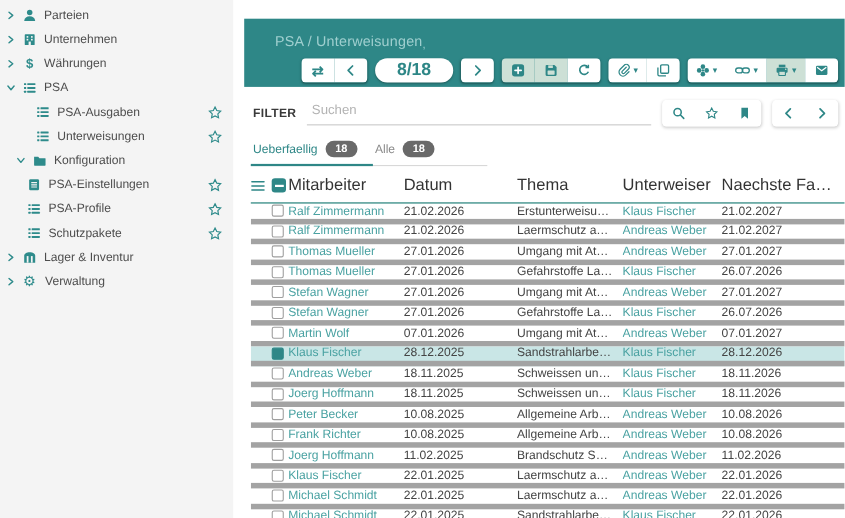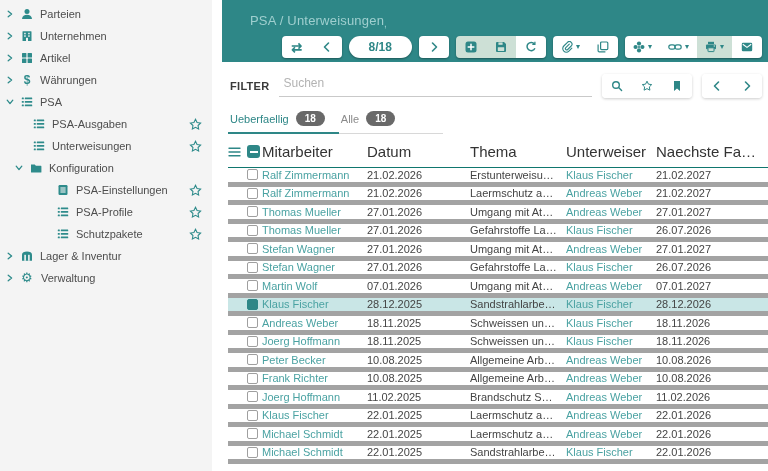--- a/index.html
+++ b/index.html
@@ -9,34 +9,34 @@
 
   
   .sidebar { width:212px; background:#f4f4f4; padding-top:3px; flex-shrink:0; }
   .srow { height:22px; display:flex; align-items:center; gap:7px; font-size:11px; color:#4d4d4d; padding-left:6px; cursor:default; }
   .exp { width:8px; height:8px; color:#2e8b8b; flex-shrink:0; }
   .i { width:12px; height:12px; fill:#2e8b8b; flex-shrink:0; }
   .dollar { color:#2e8b8b; font-weight:bold; font-size:12px; width:12px; text-align:center; }
   .gear { color:#2e8b8b; font-size:13px; width:13px; line-height:12px; }
   .lvl1 { padding-left:33px; }
   .lvl1k { padding-left:15px; }
-  .lvl2 { padding-left:25px;margin-left:32px; }
+  .lvl2 { padding-left:25px; }
   .sstar { margin-left:auto; margin-right:10px; width:13px; height:13px; color:#2e8b8b; flex-shrink:0; }
 
   
-  .main { flex:1; display:flex; flex-direction:column; margin-left:10px; min-width:0; }
+  .main { flex:1; display:flex; flex-direction:column; margin-left:10px; min-width:0;margin-top:17px; }
   .teal { position:relative; height:62px; background:#2e8787; flex-shrink:0; }
   .title { position:absolute; top:13px; left:28px; color:#9fcfcf; font-size:13px; letter-spacing:.2px; }
   .caret-mark { font-size:10px; vertical-align:-2px; }
   .toolbar { position:absolute; right:6px; bottom:4px; display:flex; align-items:center; gap:7px; }
   .grp { display:flex; border-radius:4px; overflow:hidden; box-shadow:0 1px 2px rgba(0,0,0,.35); flex-shrink:0; }
   .tbtn { height:22px; min-width:30px; padding:0 8px; background:#fff; border:none; display:flex; align-items:center; justify-content:center; gap:3px; color:#2e8787; cursor:pointer; }
   .tbtn.hl { background:#cde0d6; }
   .ic { width:12px; height:12px; display:block; }
-  .pill { height:22px; background:#fff; border-radius:11px; padding:0 20px; display:flex; align-items:center; font-size:12px; font-weight:bold; color:#2e8787; box-shadow:0 1px 2px rgba(0,0,0,.35); }
+  .pill { height:22px; background:#fff; border-radius:11px; padding:0 20px; display:flex; align-items:center; font-size:16px; font-weight:bold; color:#2e8787; box-shadow:0 1px 2px rgba(0,0,0,.35); }
   .caret { font-size:8px; line-height:1; color:#2e8787; }
   .swap { font-size:13px; font-weight:bold; line-height:1; }
 
   .content { flex:1; background:#fff; padding-left:6px; overflow:hidden; display:flex; flex-direction:column; min-height:0; }
   .filter-row { display:flex; align-items:center; gap:10px; padding:12px 6px 0 2px; flex-shrink:0; }
   .flabel { font-size:11px; font-weight:bold; color:#3a3a3a; letter-spacing:.3px; }
   .finput { flex:1; min-width:0; border:none; border-bottom:1px solid #c9c9c9; background:none; outline:none; font-size:12px; padding:0 4px 6px; color:#444; }
   .finput::placeholder { color:#b3b3b3; }
   .fgrp { box-shadow:0 1px 3px rgba(0,0,0,.2); }
   .fgrp .tbtn { height:24px; }
@@ -89,32 +89,20 @@
             <rect x="3.2" y="2.8" width="1.5" height="1.5"></rect>
             <rect x="7.2" y="2.8" width="1.5" height="1.5"></rect>
             <rect x="3.2" y="5.3" width="1.5" height="1.5"></rect>
             <rect x="7.2" y="5.3" width="1.5" height="1.5"></rect>
             <rect x="5" y="7.8" width="2" height="3.2"></rect>
           </g>
         </svg>
       <span>Unternehmen</span>
     </div>
 
-    <div class="srow">
-      <svg class="exp" viewBox="0 0 8 8">
-          <path d="M2.2 1.2L5.6 4 2.2 6.8" fill="none" stroke="currentColor" stroke-width="1.3" stroke-linecap="round" stroke-linejoin="round"></path>
-        </svg>
-      <svg class="i" viewBox="0 0 12 12">
-          <rect x="1" y="1" width="4.4" height="4.4" rx=".5"></rect>
-          <rect x="6.6" y="1" width="4.4" height="4.4" rx=".5"></rect>
-          <rect x="1" y="6.6" width="4.4" height="4.4" rx=".5"></rect>
-          <rect x="6.6" y="6.6" width="4.4" height="4.4" rx=".5"></rect>
-        </svg>
-      <span>Artikel</span>
-    </div>
 
     <div class="srow">
       <svg class="exp" viewBox="0 0 8 8">
           <path d="M2.2 1.2L5.6 4 2.2 6.8" fill="none" stroke="currentColor" stroke-width="1.3" stroke-linecap="round" stroke-linejoin="round"></path>
         </svg>
       <span class="dollar">$</span>
       <span>Währungen</span>
     </div>
 
     <div class="srow">

